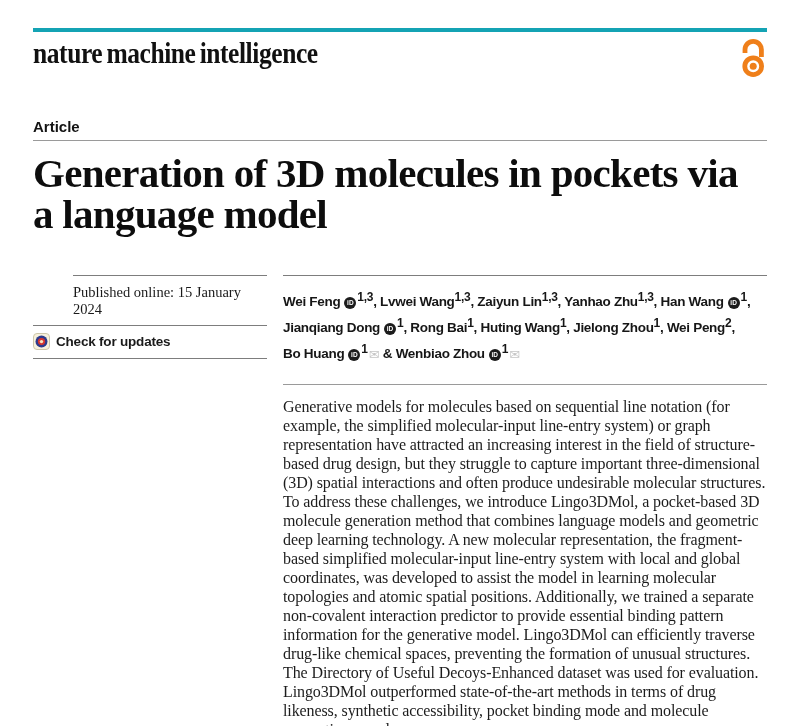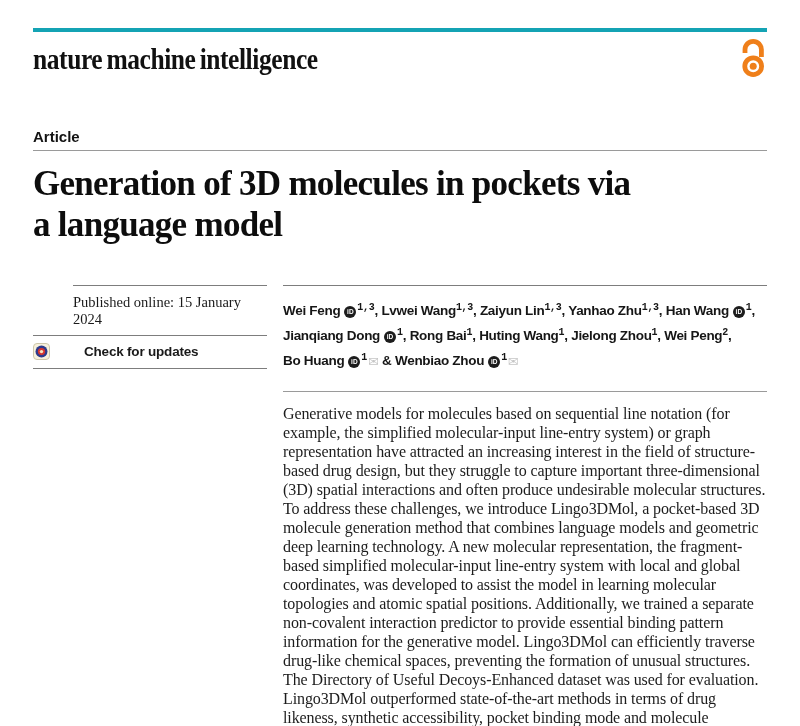--- a/index.html
+++ b/index.html
@@ -6,72 +6,72 @@
   html, body { background: #ffffff; }
   body {
     width: 800px; height: 726px; overflow: hidden;
     font-family: "Liberation Sans", sans-serif;
     color: #141414;
   }
   .page { width: 734px; margin: 0 auto; }
 
   
   .top-rule { margin-top: 28px; height: 4px; background: #14a3b4; }
-  .masthead { display: flex; justify-content: space-between; align-items: center; }
+  .masthead { display: flex; justify-content: space-between; align-items: flex-start; }
   .journal-name {
     font-family: "Liberation Serif", serif;
     font-weight: 700; font-size: 29px; line-height: 1.1;
     letter-spacing: -0.5px; word-spacing: -2px;
     transform: scaleX(0.88); transform-origin: left top;
     margin-top: 6px; color: #111;
   }
   .oa-icon { margin-top: 6px; flex: 0 0 auto; }
 
   
   .article-row {
-    margin-top: 46px; display: flex; justify-content: space-between; align-items: flex-end;
+    margin-top: 36px; display: flex; justify-content: space-between; align-items: flex-end;
     border-bottom: 1.5px solid #9a9a9a; padding-bottom: 5px;
   }
   .article-label { font-size: 15px; font-weight: 700; color: #131313; }
   .doi-link { font-size: 13.5px; font-weight: 700; color: #0b7dbc; text-decoration: none; }
 
   
   .title {
     margin-top: 12px;
     font-family: "Liberation Serif", serif;
-    font-weight: 700; font-size: 35px; line-height: 41px;
+    font-weight: 700; font-size: 41px; line-height: 41px;
     letter-spacing: -0.7px; color: #0d0d0d;
     white-space: pre-line;
   }
 
   
   .columns { margin-top: 40px; display: flex; gap: 16px; }
   .left-col { width: 234px; flex: 0 0 auto; }
   .right-col { flex: 1 1 auto; }
 
   .meta-item {
     border-top: 1.5px solid #7d7d7d;
     padding: 8px 0 7px 0;
     font-size: 13px; font-weight: 700; letter-spacing: -0.2px; color: #1a1a1a;
   }
   .meta-item.serif {
     font-family: "Liberation Serif", serif;
     font-weight: 400; font-size: 14.5px; letter-spacing: 0; margin-left: 40px;
   }
   .meta-item.last { border-bottom: 1.5px solid #7d7d7d; padding: 7px 0 8px 0; }
   .check-updates { display: flex; align-items: center; gap: 6px; cursor: pointer; }
-  .check-updates span { font-size: 13.5px; font-weight: 700; margin-left: 28px; }
+  .check-updates span { font-size: 13.5px; font-weight: 700; }
 
   
   .authors-block { border-top: 1.5px solid #7d7d7d; padding-top: 10px; }
   .author-line {
     font-size: 13.5px; font-weight: 700; letter-spacing: -0.3px;
     line-height: 21.5px; white-space: nowrap; color: #161616;
   }
-  .author-line sup { font-size: 10px; font-weight: 700; font-family: Liberation Mono, monospace; }
+  .author-line sup { font-size: 12px; font-weight: 700; }
   .orcid {
     display: inline-block; width: 12px; height: 12px; border-radius: 50%;
     background: #1c1c1c; color: #fff; font-size: 6.5px; font-weight: 700;
     text-align: center; line-height: 12px; vertical-align: 1px;
     margin: 0 1px 0 4px; letter-spacing: 0;
   }
   .env {
     font-family: "DejaVu Sans", sans-serif; font-weight: 400;
     color: #c6c6c6; font-size: 13px; margin-left: 1px; vertical-align: -1px;
   }

